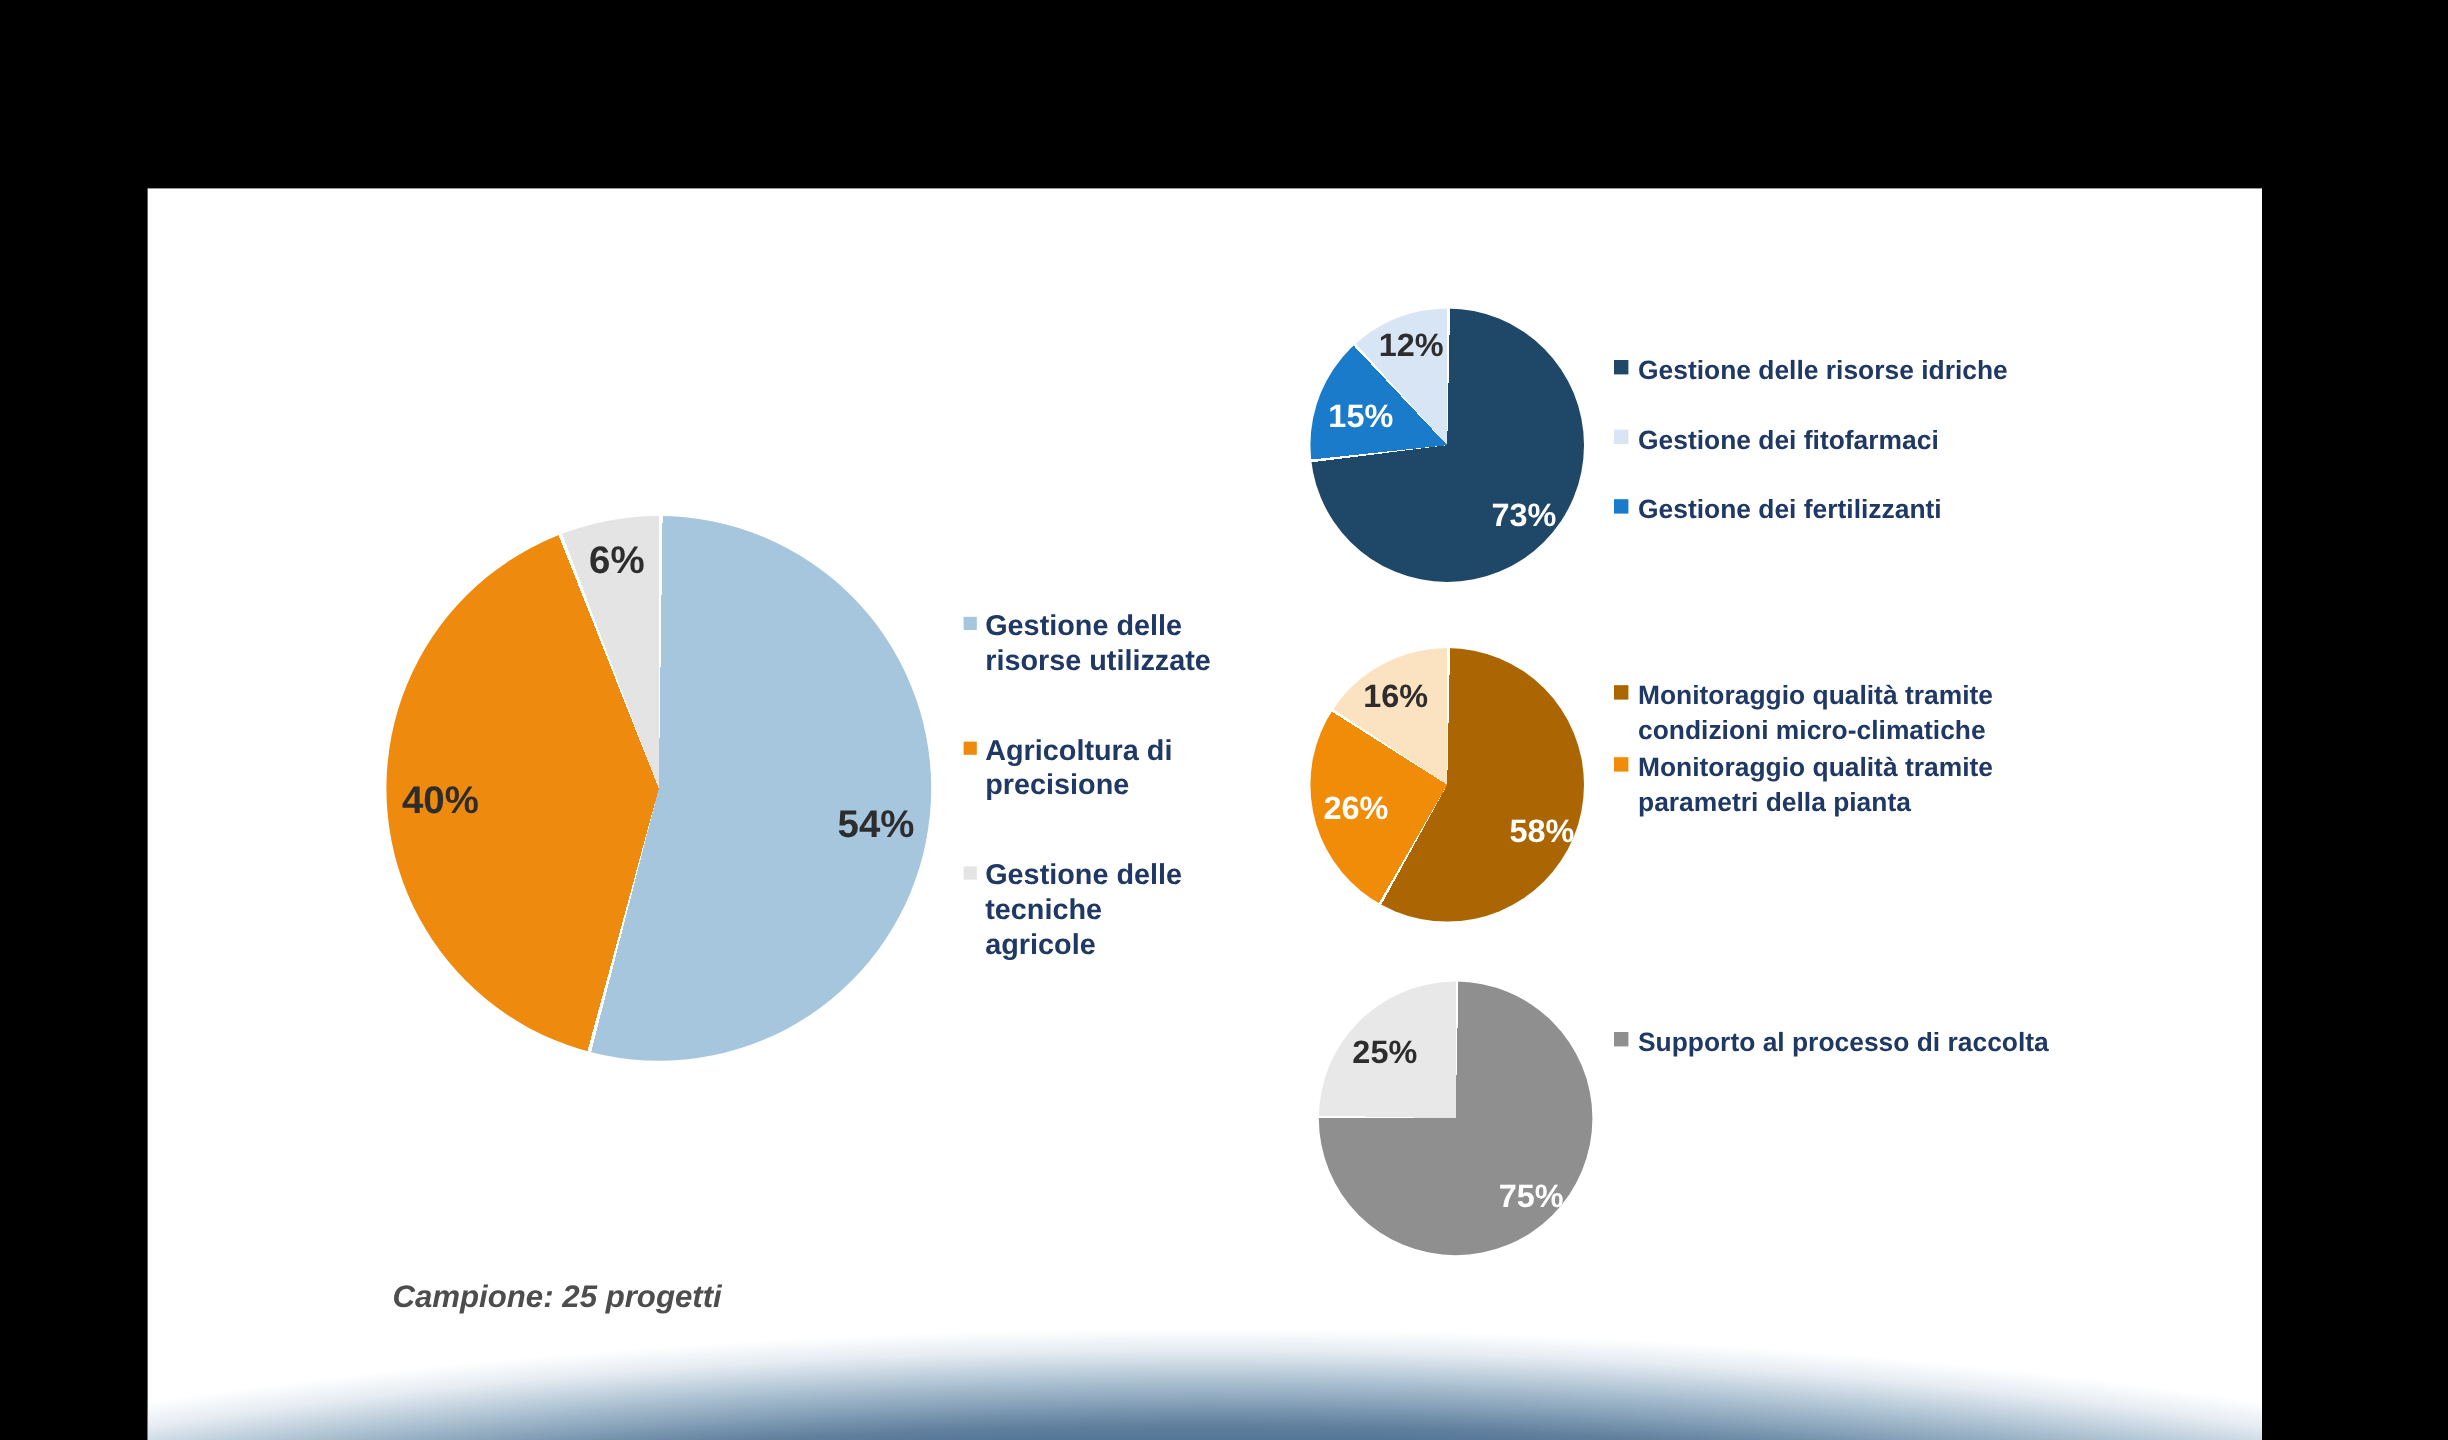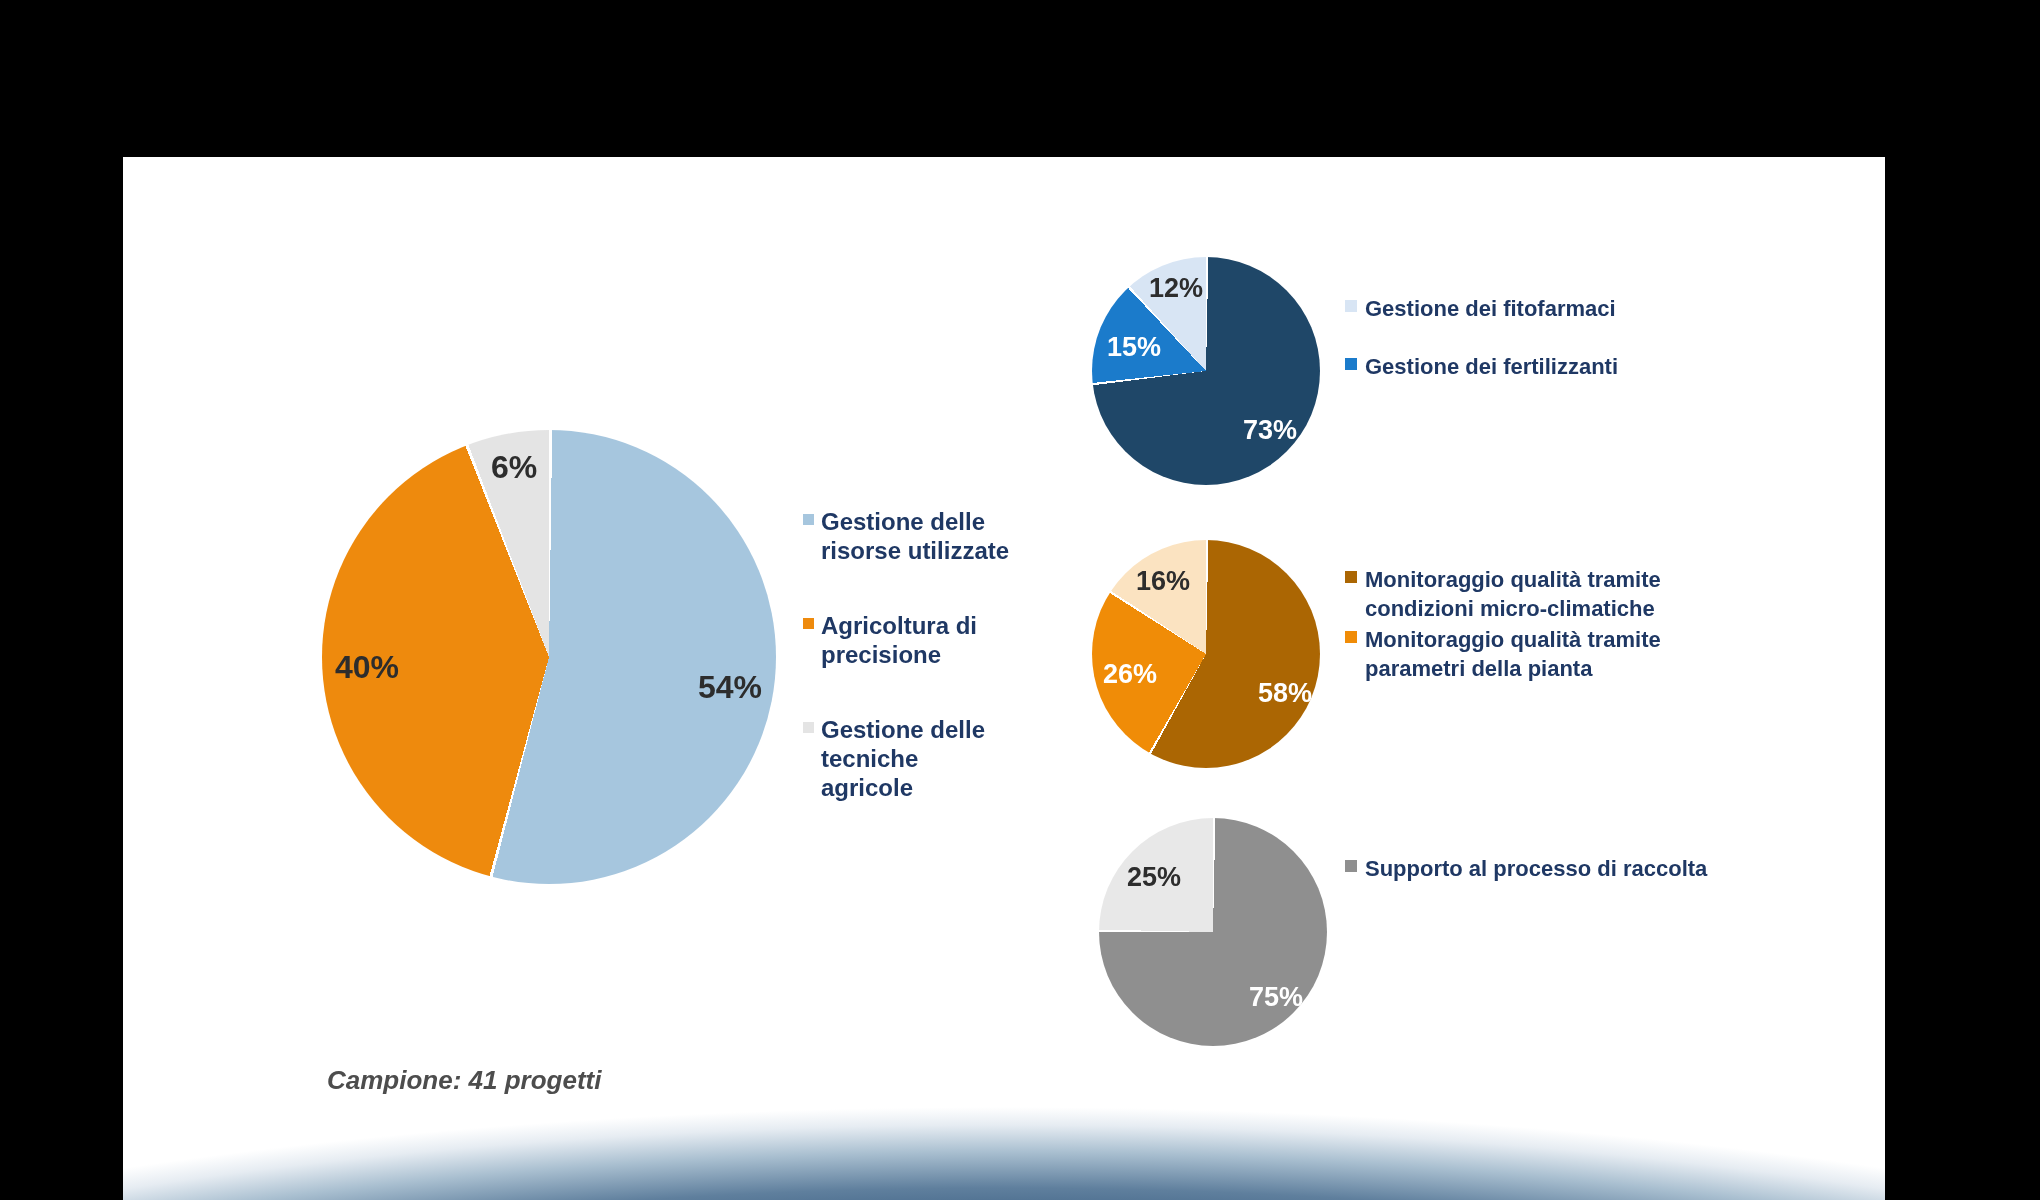--- a/index.html
+++ b/index.html
@@ -74,20 +74,24 @@
       </div>
     </div>
 
     <div class="pie pie-risorse" style="background: conic-gradient(rgb(255, 255, 255) 0deg, rgb(255, 255, 255) 1.2deg, rgb(31, 71, 104) 1.2deg, rgb(31, 71, 104) 262.8deg, rgb(255, 255, 255) 262.8deg, rgb(255, 255, 255) 264deg, rgb(27, 123, 203) 264deg, rgb(27, 123, 203) 316.8deg, rgb(255, 255, 255) 316.8deg, rgb(255, 255, 255) 318deg, rgb(216, 229, 244) 318deg, rgb(216, 229, 244) 360deg);"></div>
     <span class="pct small light p73">73%</span>
     <span class="pct small light p15">15%</span>
     <span class="pct small dark p12">12%</span>
 
     <div class="legend legend-right lg-risorse">
       <div class="legend-item">
+        <span class="legend-marker" style="background-color: rgb(31, 71, 104);"></span>
+        <span class="legend-label">Gestione delle risorse idriche</span>
+      </div>
+      <div class="legend-item">
         <span class="legend-marker" style="background-color: rgb(216, 229, 244);"></span>
         <span class="legend-label">Gestione dei fitofarmaci</span>
       </div>
       <div class="legend-item">
         <span class="legend-marker" style="background-color: rgb(27, 123, 203);"></span>
         <span class="legend-label">Gestione dei fertilizzanti</span>
       </div>
     </div>
 
     <div class="pie pie-monitoraggio" style="background: conic-gradient(rgb(255, 255, 255) 0deg, rgb(255, 255, 255) 1.2deg, rgb(171, 102, 3) 1.2deg, rgb(171, 102, 3) 208.8deg, rgb(255, 255, 255) 208.8deg, rgb(255, 255, 255) 210deg, rgb(240, 140, 7) 210deg, rgb(240, 140, 7) 302.4deg, rgb(255, 255, 255) 302.4deg, rgb(255, 255, 255) 303.6deg, rgb(251, 227, 193) 303.6deg, rgb(251, 227, 193) 360deg);"></div>
@@ -113,16 +117,16 @@
     <span class="pct small dark p25">25%</span>
 
     <div class="legend legend-right lg-supporto">
       <div class="legend-item">
         <span class="legend-marker" style="background-color: rgb(143, 143, 143);"></span>
         <span class="legend-label">Supporto al processo di
 raccolta</span>
       </div>
     </div>
 
-    <div class="footer-note">Campione: 41 progetti</div>
+    <div class="footer-note">Campione: 25 progetti</div>
 
   </div>
 </div>
 
 </body></html>

